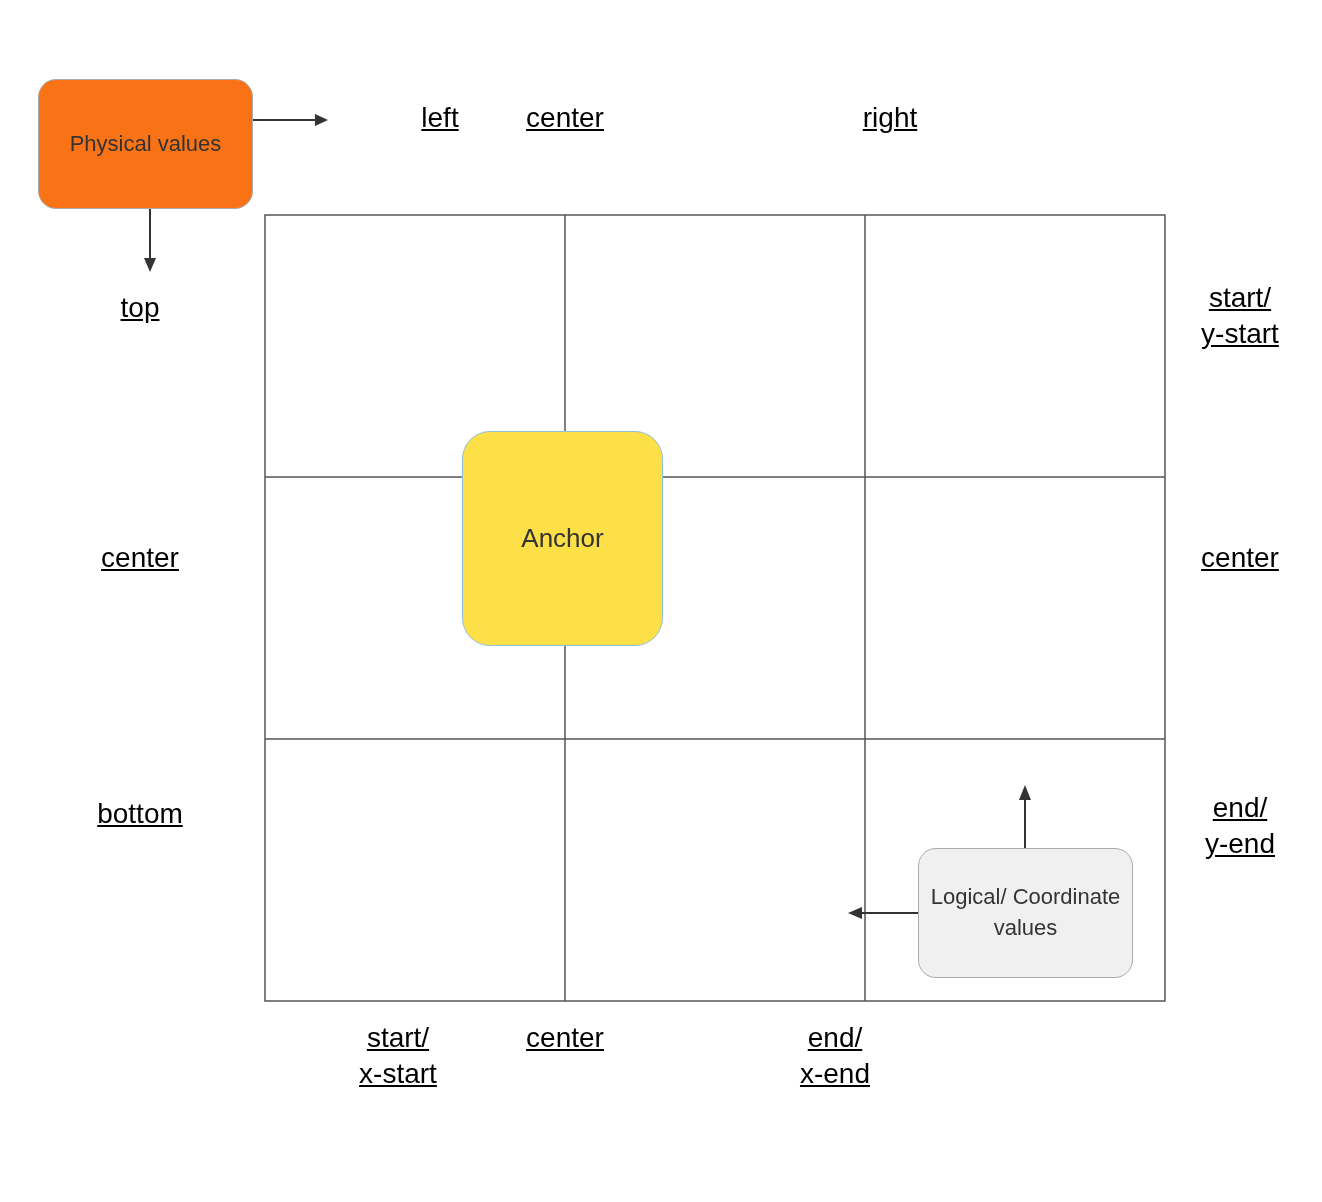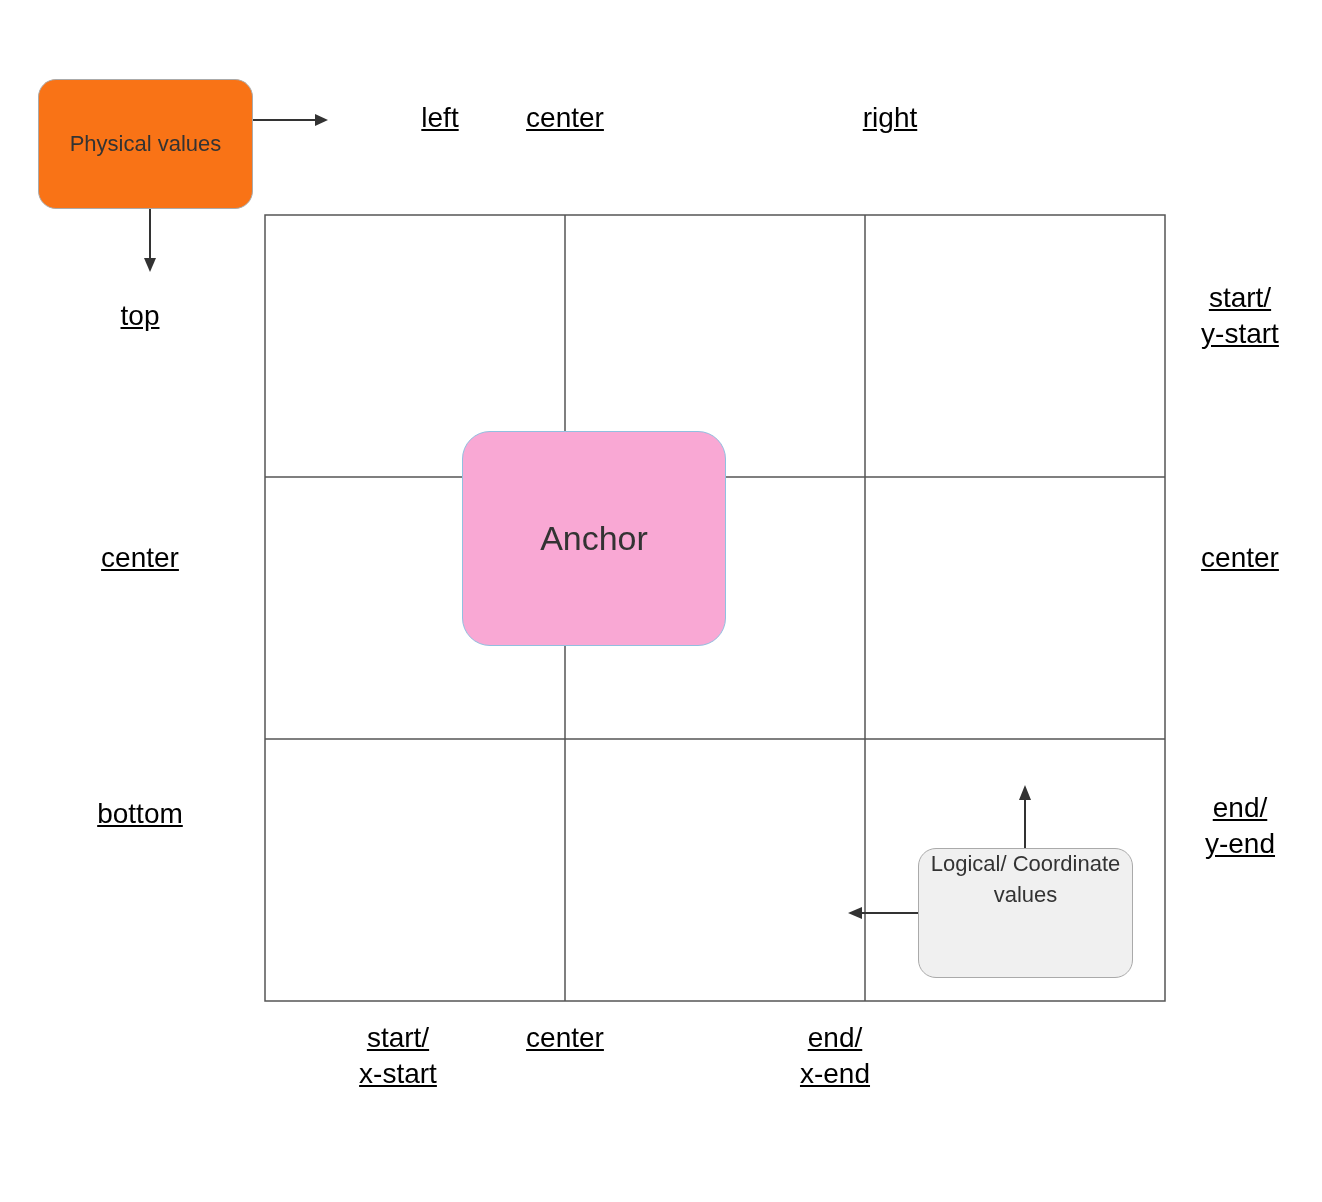--- a/index.html
+++ b/index.html
@@ -54,41 +54,42 @@
     .logical-box {
       position: absolute;
       left: 918px;
       top: 848px;
       width: 215px;
       height: 130px;
       background: #f0f0f0;
       border: 1.5px solid #aaa;
       border-radius: 18px;
       display: flex;
+      align-items: center;
       justify-content: center;
       font-size: 22px;
       text-align: center;
       color: #333;
       line-height: 1.4;
     }
 
     
     .anchor-box {
       position: absolute;
       left: 462px;
       top: 431px;
-      width: 264px;
+      width: 201px;
       height: 215px;
-      background: #f9a8d4;
+      background: #fde047;
       border: 1.5px solid #90c0e0;
       border-radius: 28px;
       display: flex;
       align-items: center;
       justify-content: center;
-      font-size: 34px;
+      font-size: 26px;
       color: #333;
       z-index: 2;
     }
 
     
     svg.grid-svg {
       position: absolute;
       top: 0; left: 0;
       width: 1322px;
       height: 1202px;
@@ -141,21 +142,21 @@
   <div class="label" style="left:315px; top:100px; width:250px;">
     <span>left</span>
   </div>
   <div class="label" style="left:490px; top:100px; width:150px; text-align:center;">
     <span>center</span>
   </div>
   <div class="label" style="left:790px; top:100px; width:200px; ">
     <span>right</span>
   </div>
 
-  <div class="label" style="left:40px; top:290px; width:200px; text-align:center;margin-top:8px;">
+  <div class="label" style="left:40px; top:290px; width:200px; text-align:center;">
     <span>top</span>
   </div>
   <div class="label" style="left:40px; top:540px; width:200px; text-align:center;">
     <span>center</span>
   </div>
   <div class="label" style="left:40px; top:796px; width:200px; text-align:center;">
     <span>bottom</span>
   </div>
 
   <div class="label" style="left:298px; top:1020px; width:200px; text-align:center; line-height:1.3;">

